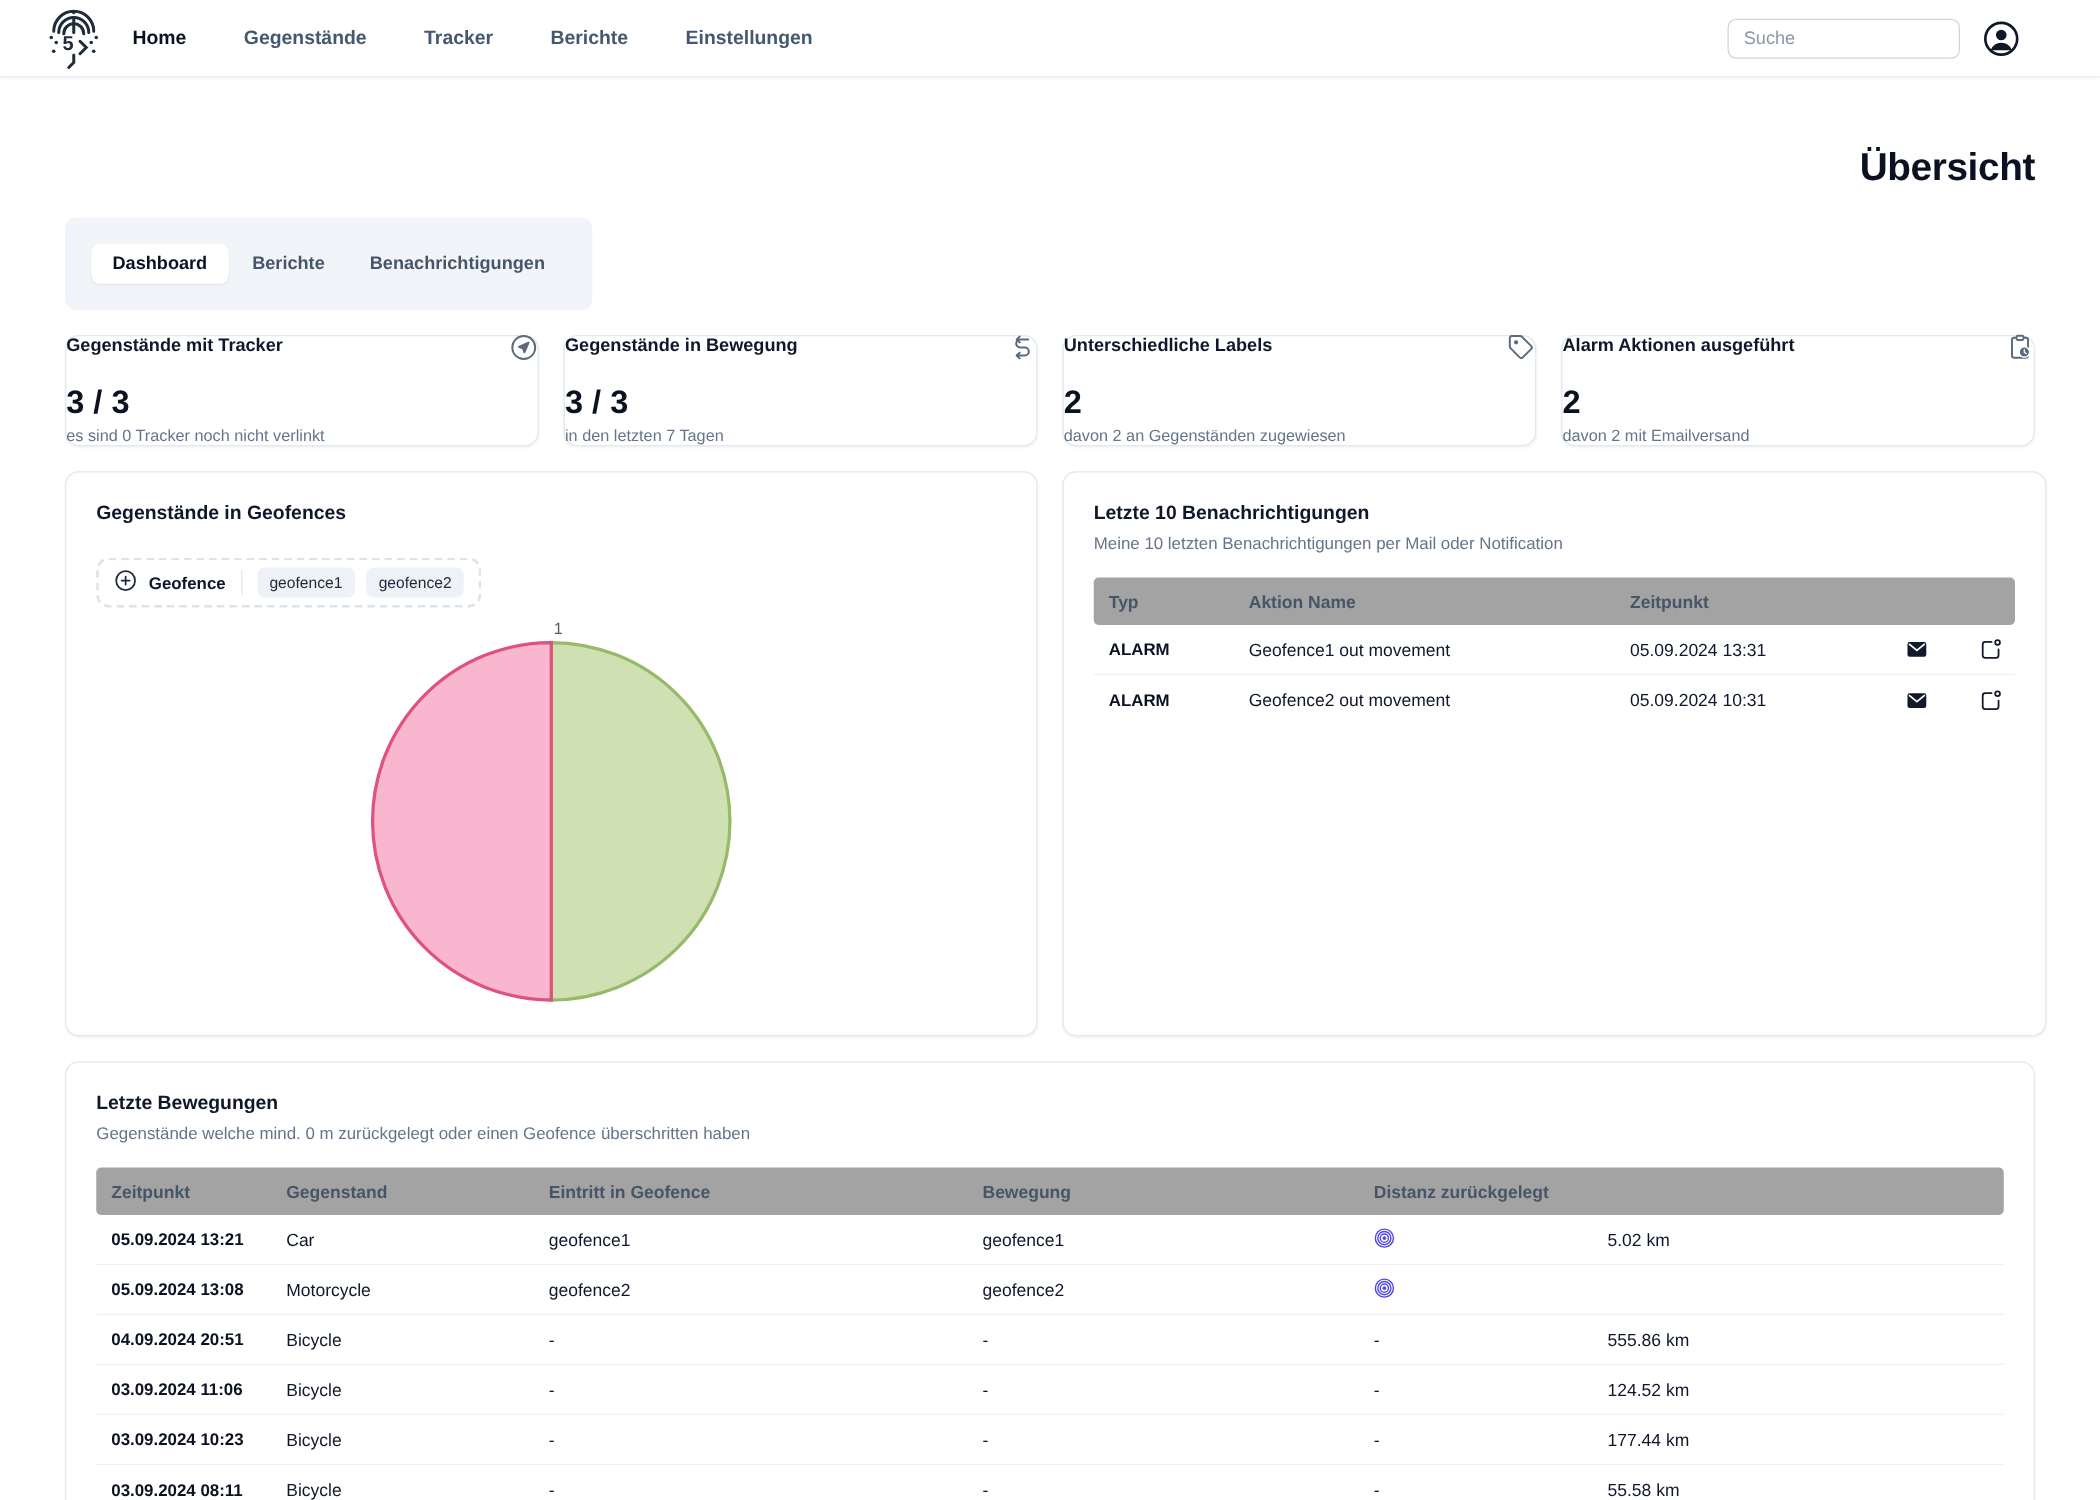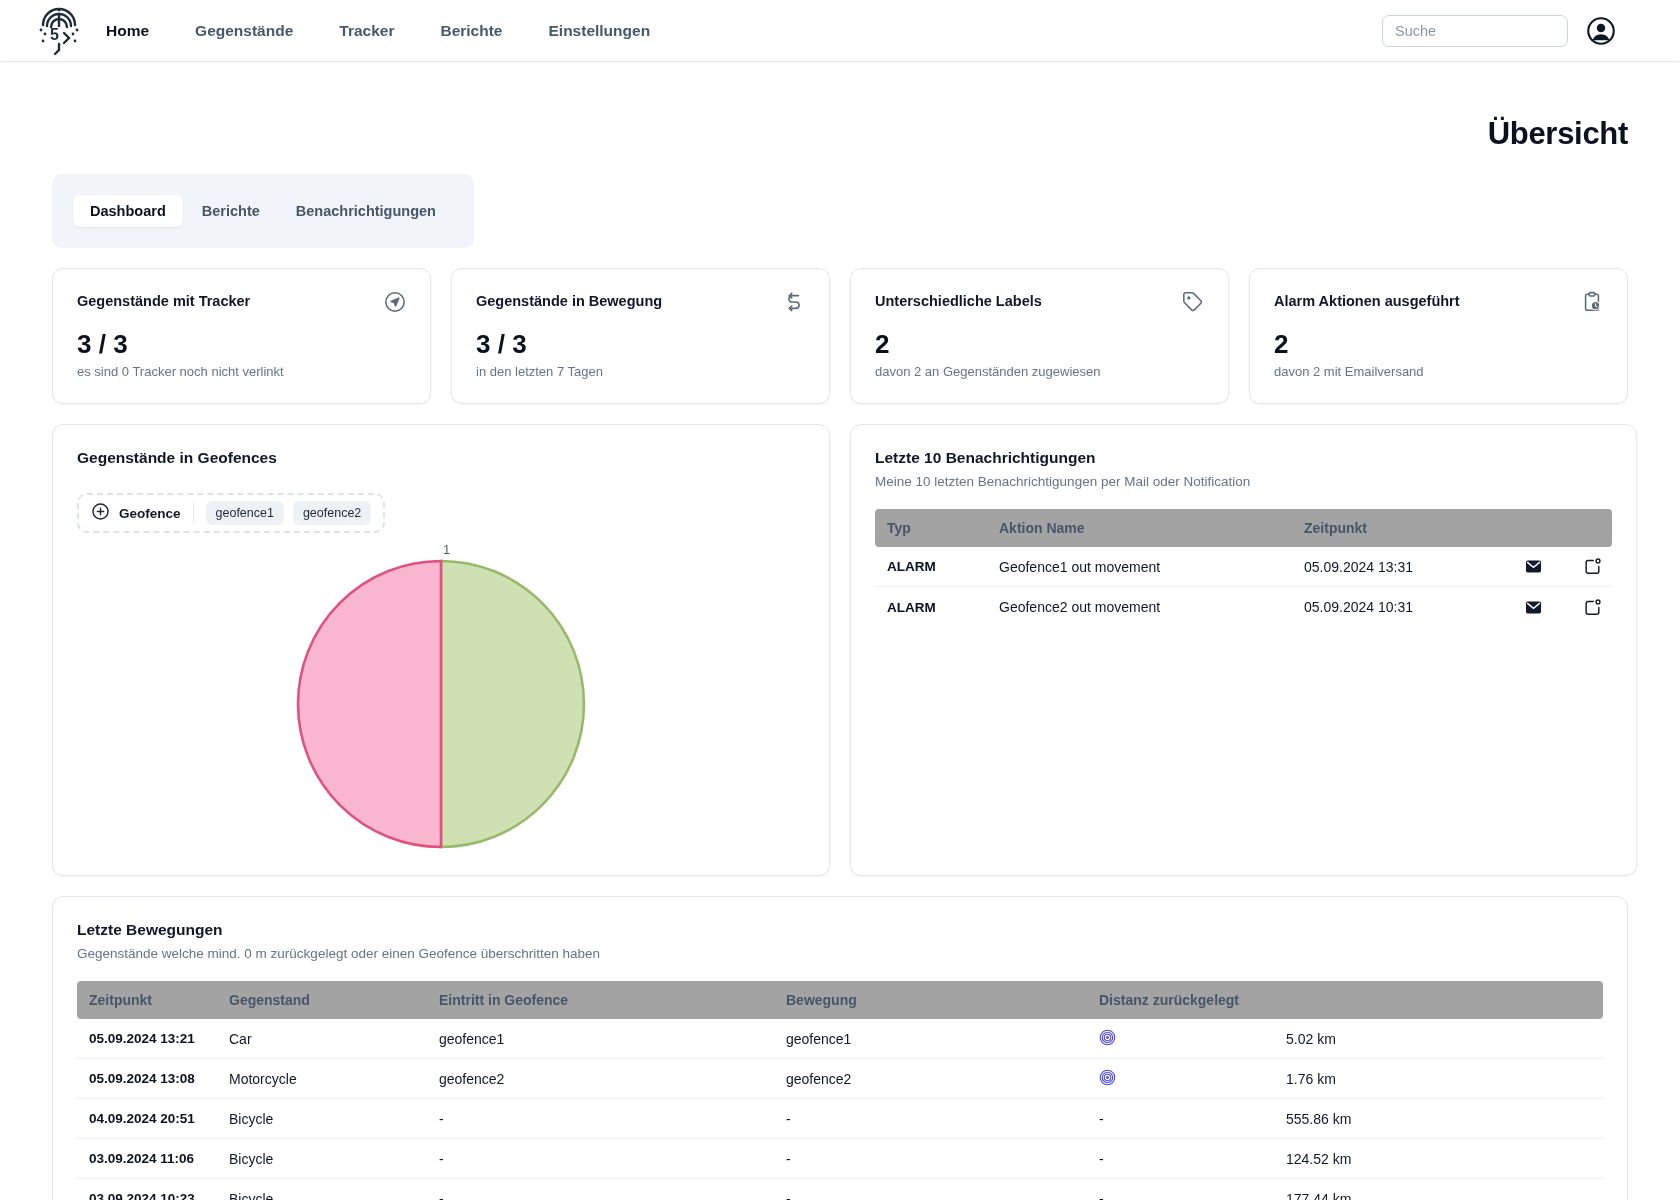--- a/index.html
+++ b/index.html
@@ -26,21 +26,21 @@
   .tabbar { margin-top:22px; display:inline-flex; background:#f1f5f9; border-radius:9px; padding:21px; gap:2px; }
   .tab { border:none; background:transparent; font-family:inherit; font-size:14.5px; font-weight:700;
     color:#475569; padding:8px 17px; border-radius:7px; cursor:pointer; }
   .tab.active { background:#fff; color:#0a1120; box-shadow:0 1px 2px rgba(15,23,42,.08); }
 
   .card { background:#fff; border:1px solid #e2e8f0; border-radius:11px;
     box-shadow:0 1px 2px rgba(15,23,42,.05); }
 
   
   .stats { margin-top:20px; display:grid; grid-template-columns:repeat(4,1fr); gap:20px; }
-  .stat-card { padding:24px; }
+  .stat-card { }
   .stat-head { display:flex; align-items:flex-start; justify-content:space-between; }
   .stat-title { font-size:14.5px; font-weight:700; color:#0f172a; }
   .stat-icon { color:#5b6b7e; flex:none; margin-top:-2px; }
   .stat-value { margin-top:12px; font-size:26px; font-weight:800; color:#0a1120; }
   .stat-sub { margin-top:4px; font-size:13px; color:#64748b; }
 
   
   .midrow { margin-top:20px; display:grid; grid-template-columns:778px 1fr; gap:20px; align-items:stretch; }
   .mid-card { padding:24px; min-height:424px; }
   .card-title { font-size:15.5px; font-weight:700; color:#0f172a; }
@@ -308,21 +308,20 @@
         <span class="cell">geofence2</span>
         <span class="cell">geofence2</span>
         <span class="cell">
           <svg width="17" height="17" viewBox="0 0 24 24" fill="none" stroke="#4f46e5" stroke-width="1.6">
             <circle cx="12" cy="12" r="2" fill="#4f46e5" stroke="none"></circle>
               <circle cx="12" cy="12" r="4.6"></circle>
               <circle cx="12" cy="12" r="7.4"></circle>
               <circle cx="12" cy="12" r="10.2"></circle>
           </svg>
         </span>
-        <span class="cell">1.76 km</span>
       </div>
 
       <div class="tbl-row mov-grid">
         <span class="cell mov-time">04.09.2024 20:51</span>
         <span class="cell">Bicycle</span>
         <span class="cell">-</span>
         <span class="cell">-</span>
         <span class="cell">-</span>
         <span class="cell">555.86 km</span>
       </div>

